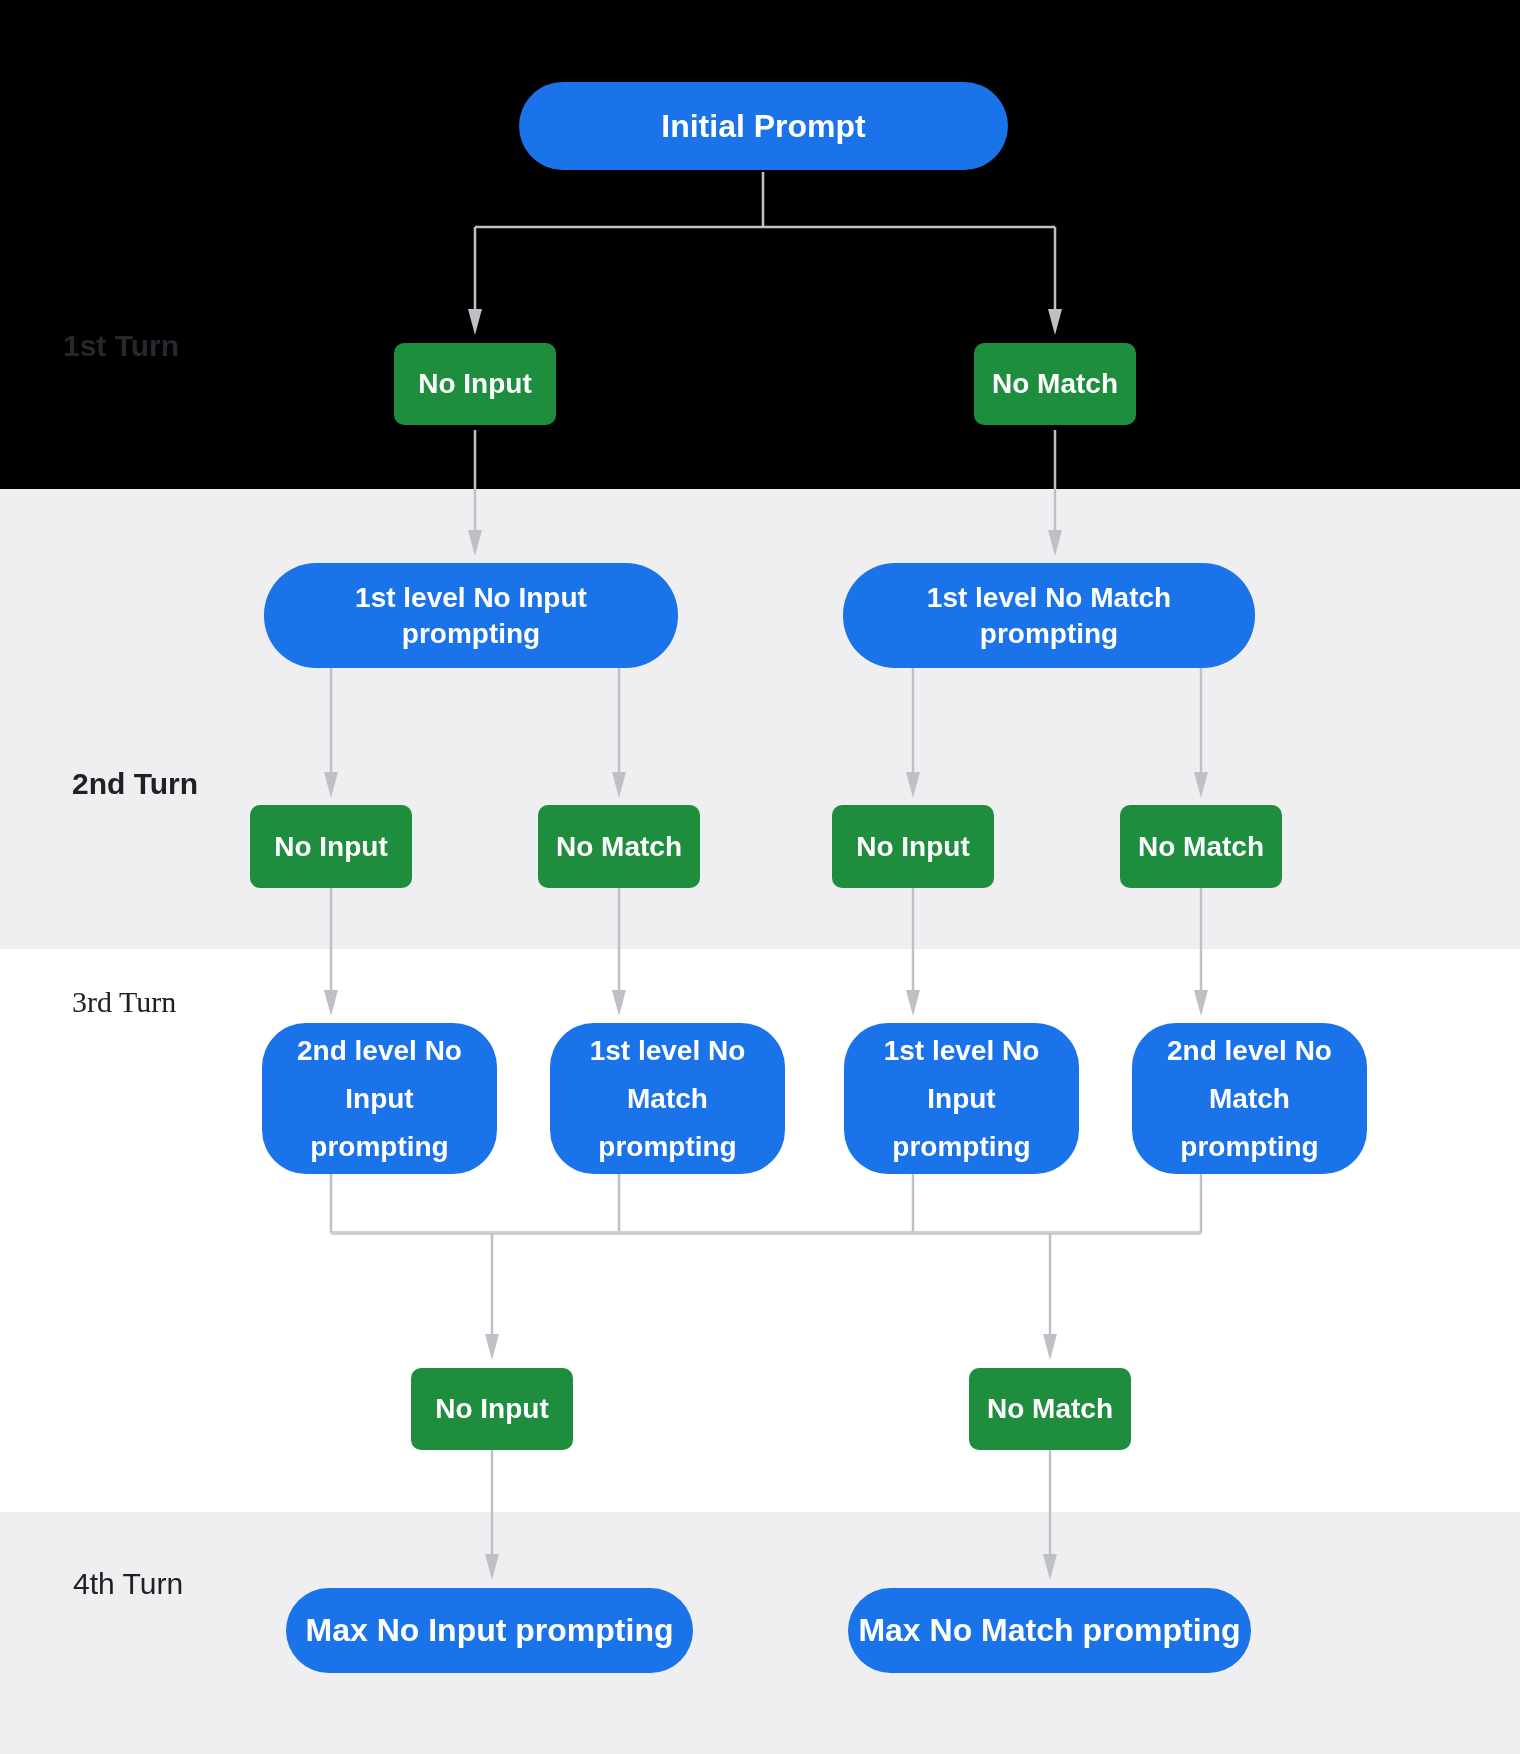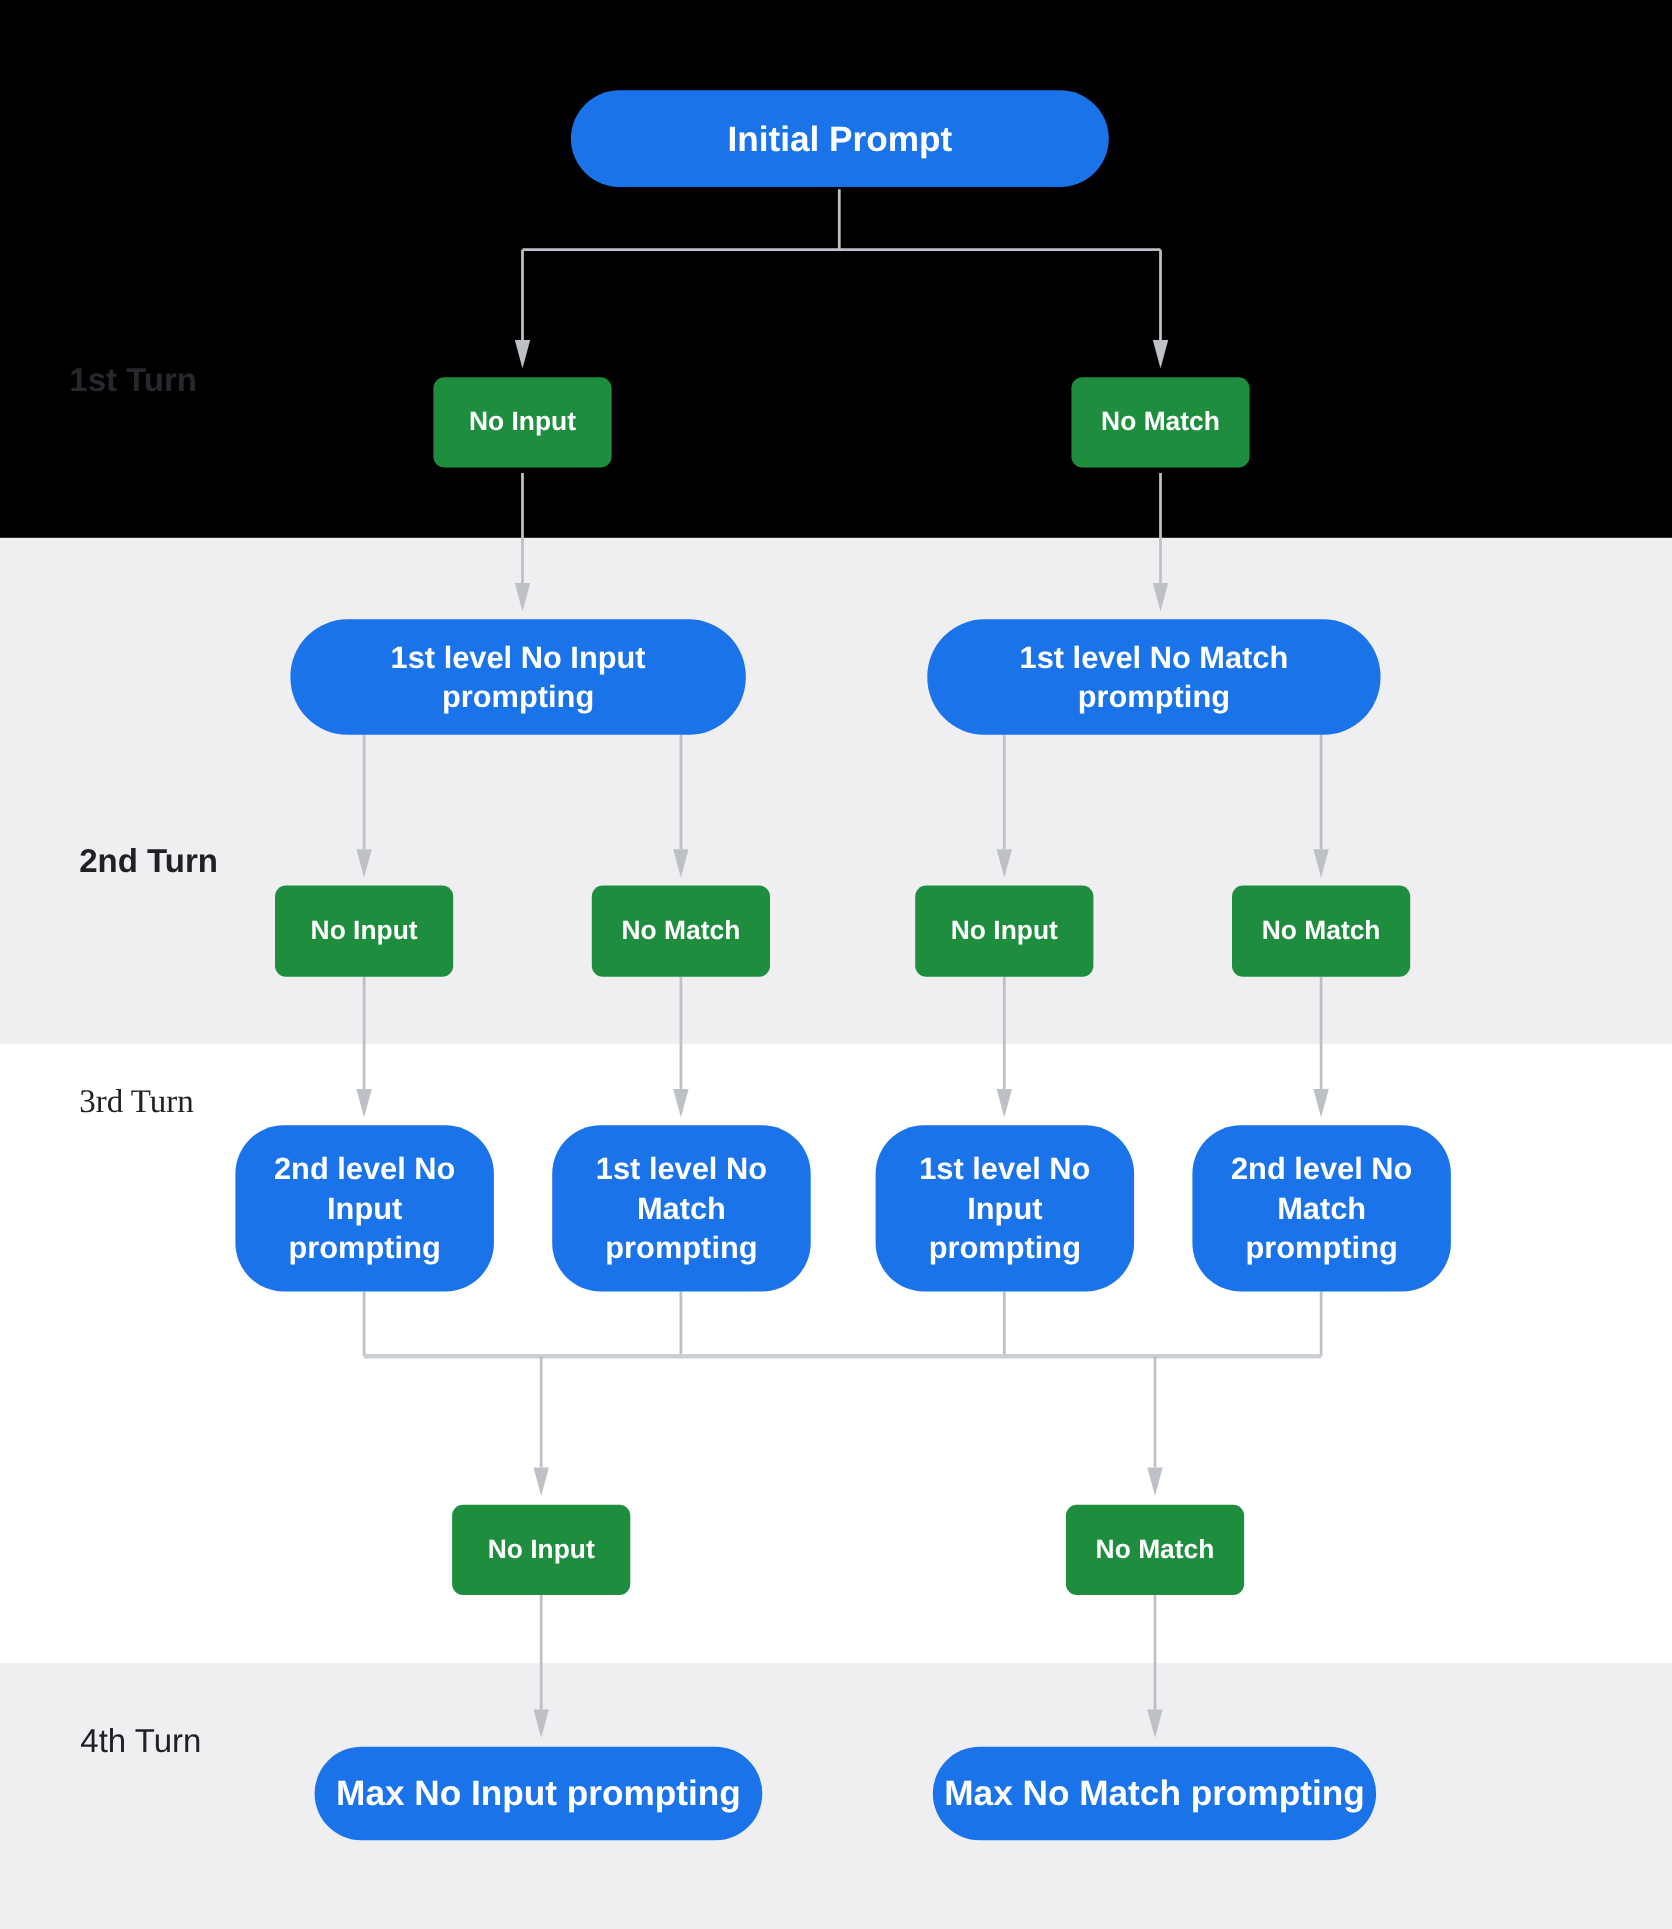--- a/index.html
+++ b/index.html
@@ -23,24 +23,24 @@
   .turn-label.on-black{color:#26282e;}
 
   .node{
     position:absolute;
     display:flex;align-items:center;justify-content:center;
     text-align:center;color:#ffffff;
     font-weight:700;
     box-sizing:border-box;
   }
   .node-blue{background:#1a73e8;}
-  .node-green{background:#1e8e3e;border-radius:10px;font-size:24px;text-align:center;}
+  .node-green{background:#1e8e3e;border-radius:10px;font-size:28px;text-align:center;}
   .pill-root{border-radius:44px;font-size:32px;}
   .pill-wide{border-radius:52px;font-size:28px;line-height:36px;padding:0 40px;}
-  .squircle{border-radius:44px;font-size:28px;line-height:36px;padding:0 18px;}
+  .squircle{border-radius:44px;font-size:28px;line-height:48px;padding:0 18px;margin-left:48px;}
   .pill-max{border-radius:43px;font-size:32px;}
 
   svg.connectors{position:absolute;left:0;top:0;}
   .line{stroke:#bdc1c6;stroke-width:2.5;fill:none;}
   .busline{stroke:#cbced2;stroke-width:4;fill:none;}
   .head{fill:#bdc1c6;stroke:none;}
 </style>
 </head>
 <body>
 

